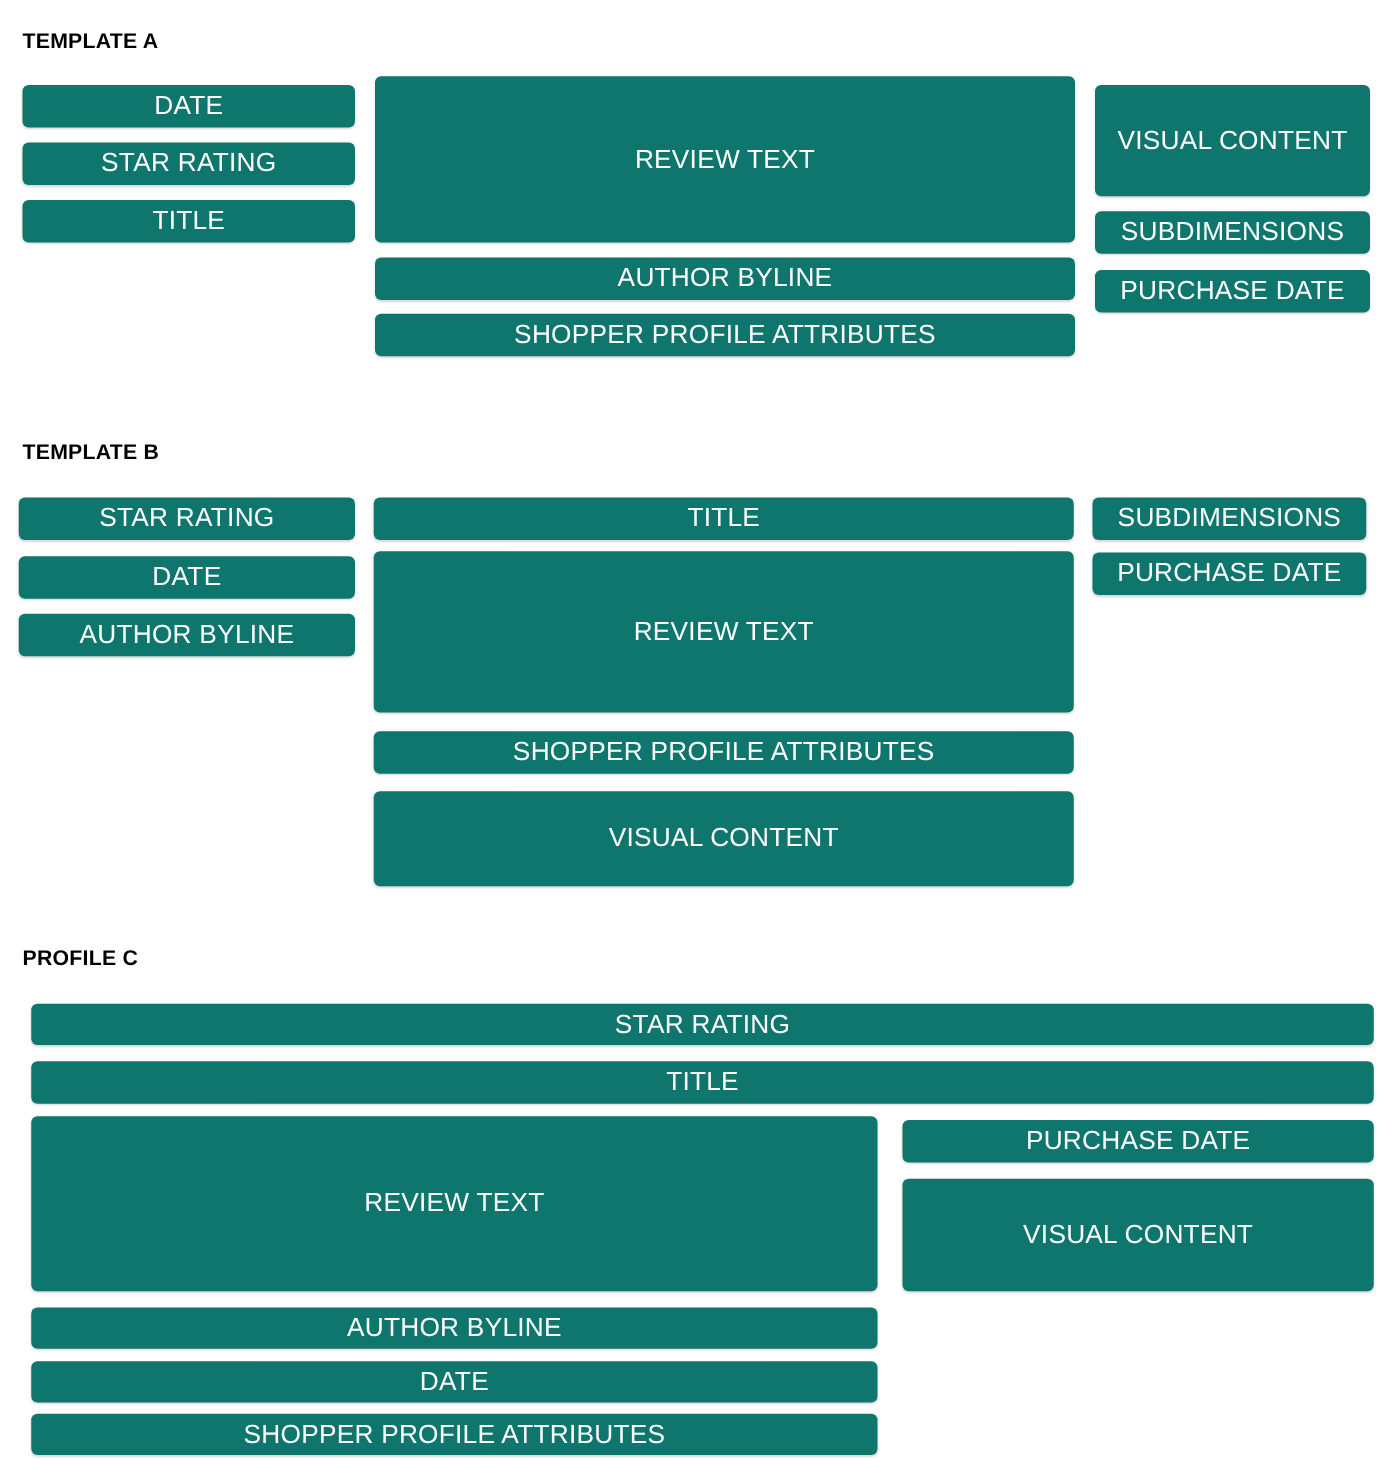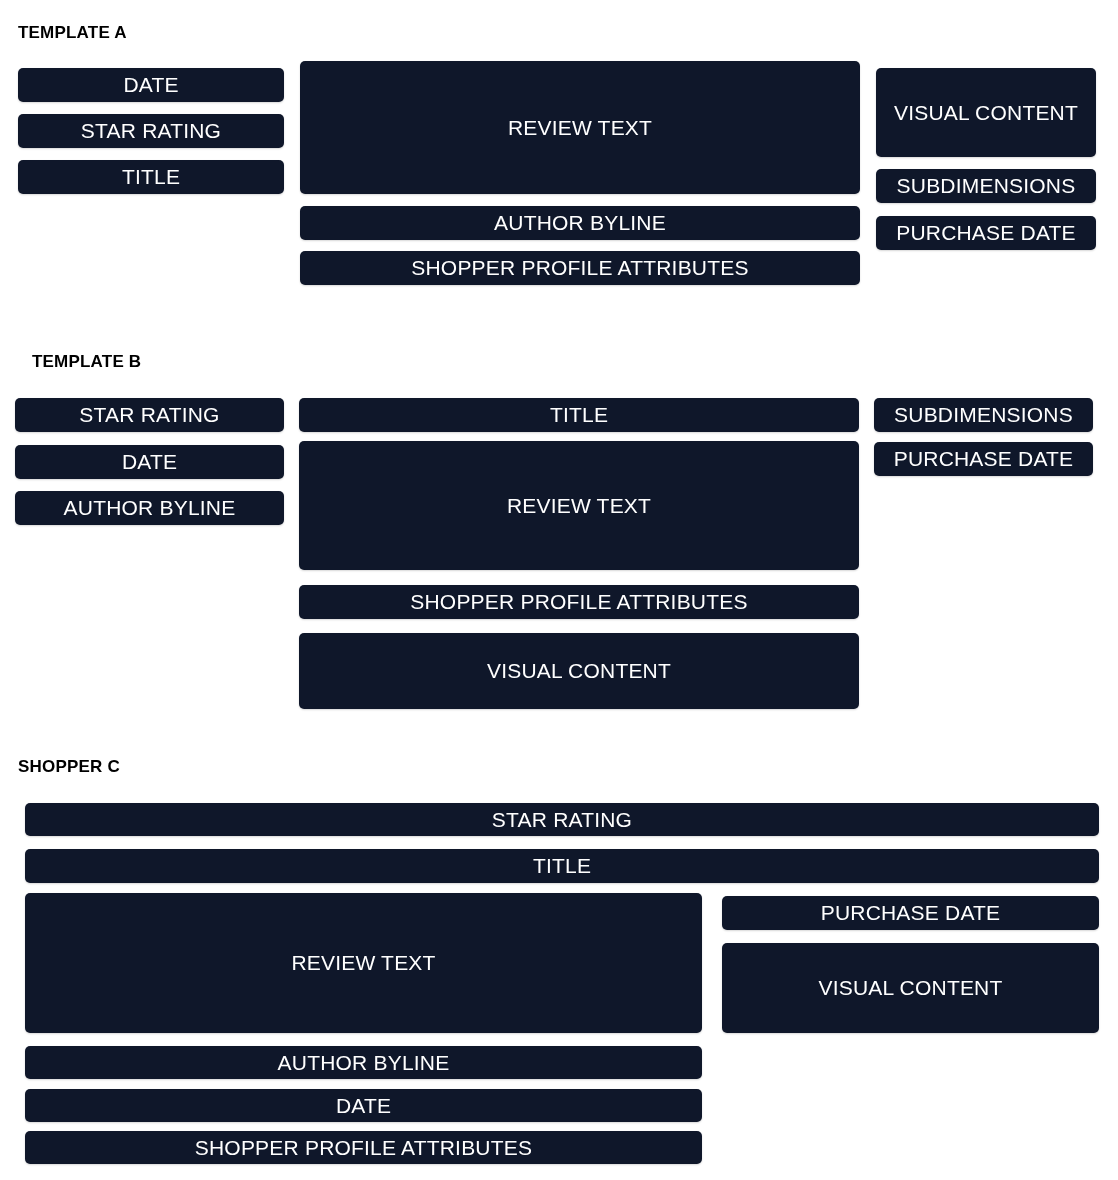--- a/index.html
+++ b/index.html
@@ -28,21 +28,21 @@
     font-size: 17px;
     font-weight: bold;
     color: #000000;
     letter-spacing: 0.2px;
     white-space: nowrap;
     line-height: 1;
   }
 
   .block {
     position: absolute;
-    background: #0f172a;
+    background: #0f766e;
     border-radius: 5px;
     color: #ffffff;
     display: flex;
     align-items: center;
     justify-content: center;
     text-align: center;
     font-family: "Liberation Sans", sans-serif;
     font-size: 21px;
     font-weight: normal;
     letter-spacing: 0.2px;
@@ -61,21 +61,21 @@
 
   #a-review   { left: 300px; top: 61px;  width: 560px; height: 133px; }
   #a-byline   { left: 300px; top: 206px; width: 560px; height: 34px; }
   #a-shopper  { left: 300px; top: 251px; width: 560px; height: 34px; }
 
   #a-visual   { left: 876px; top: 68px;  width: 220px; height: 89px; }
   #a-subdim   { left: 876px; top: 169px; width: 220px; height: 34px; }
   #a-purchase { left: 876px; top: 216px; width: 220px; height: 34px; }
 
   
-  #ttl-b   { left: 32px;  top: 353px; }
+  #ttl-b   { left: 18px;  top: 353px; }
 
   #b-star   { left: 15px;  top: 398px; width: 269px; height: 34px; }
   #b-date   { left: 15px;  top: 445px; width: 269px; height: 34px; }
   #b-byline { left: 15px;  top: 491px; width: 269px; height: 34px; }
 
   #b-title   { left: 299px; top: 398px; width: 560px; height: 34px; }
   #b-review  { left: 299px; top: 441px; width: 560px; height: 129px; }
   #b-shopper { left: 299px; top: 585px; width: 560px; height: 34px; }
   #b-visual  { left: 299px; top: 633px; width: 560px; height: 76px; }
 
@@ -121,21 +121,21 @@
   <div class="block" id="b-byline">AUTHOR BYLINE</div>
 
   <div class="block" id="b-title">TITLE</div>
   <div class="block" id="b-review">REVIEW TEXT</div>
   <div class="block" id="b-shopper">SHOPPER PROFILE ATTRIBUTES</div>
   <div class="block" id="b-visual">VISUAL CONTENT</div>
 
   <div class="block" id="b-subdim">SUBDIMENSIONS</div>
   <div class="block" id="b-purchase">PURCHASE DATE</div>
 
-  <div class="section-title" id="ttl-c">SHOPPER C</div>
+  <div class="section-title" id="ttl-c">PROFILE C</div>
 
   <div class="block" id="c-star">STAR RATING</div>
   <div class="block" id="c-title">TITLE</div>
 
   <div class="block" id="c-review">REVIEW TEXT</div>
   <div class="block" id="c-byline">AUTHOR BYLINE</div>
   <div class="block" id="c-date">DATE</div>
   <div class="block" id="c-shopper">SHOPPER PROFILE ATTRIBUTES</div>
 
   <div class="block" id="c-purchase">PURCHASE DATE</div>

